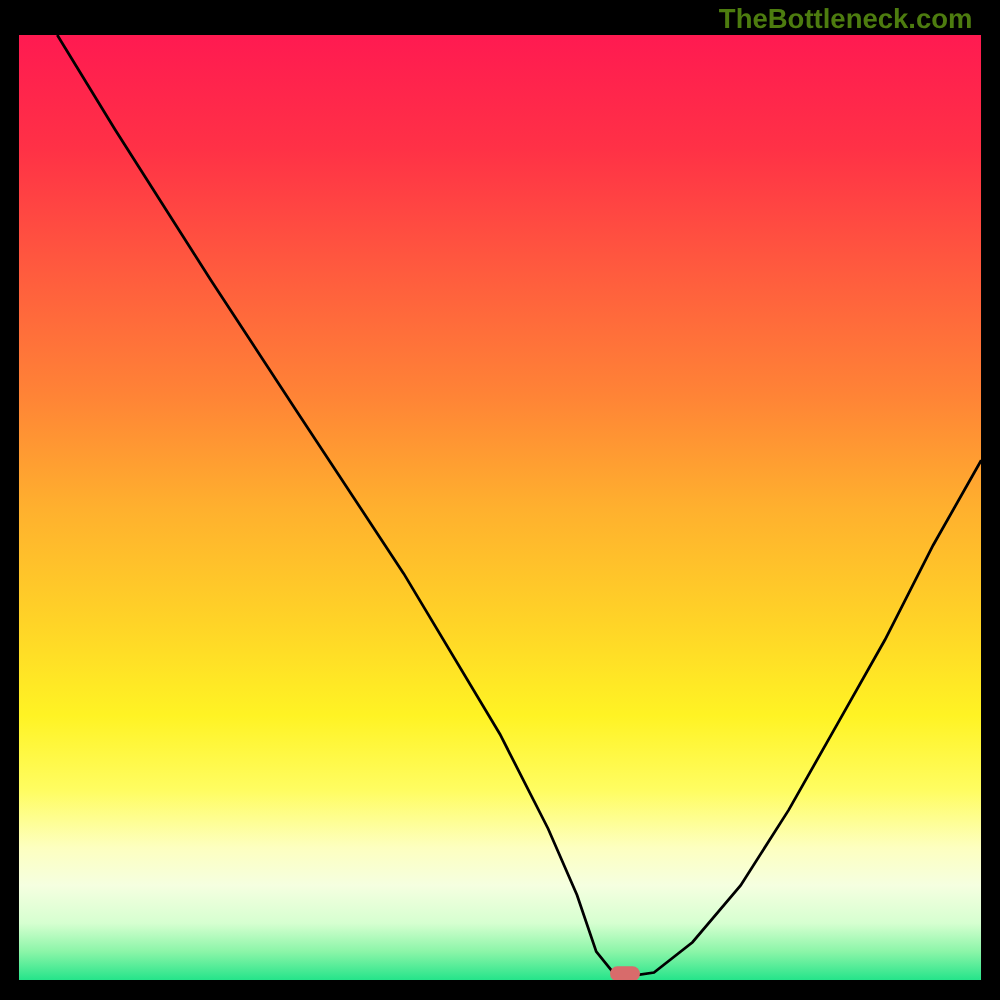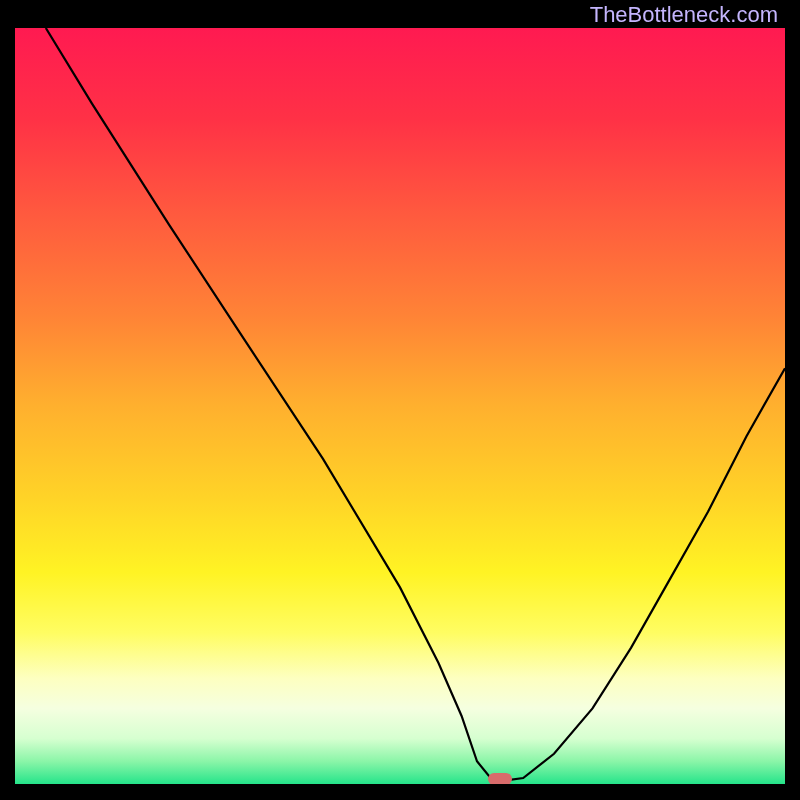--- a/index.html
+++ b/index.html
@@ -13,23 +13,23 @@
   .chart-container {
     position: relative;
     width: 800px;
     height: 800px;
     background: #000;
   }
   .watermark {
     position: absolute;
     top: 2px;
     right: 22px;
-    color: #c4b5fd;
+    color: #4d7c0f;
     font-size: 22px;
-    font-weight: 400;
+    font-weight: 700;
     z-index: 10;
   }
   .plot-area {
     position: absolute;
     left: 15px;
     top: 28px;
     width: 770px;
     height: 756px;
     overflow: hidden;
   }

